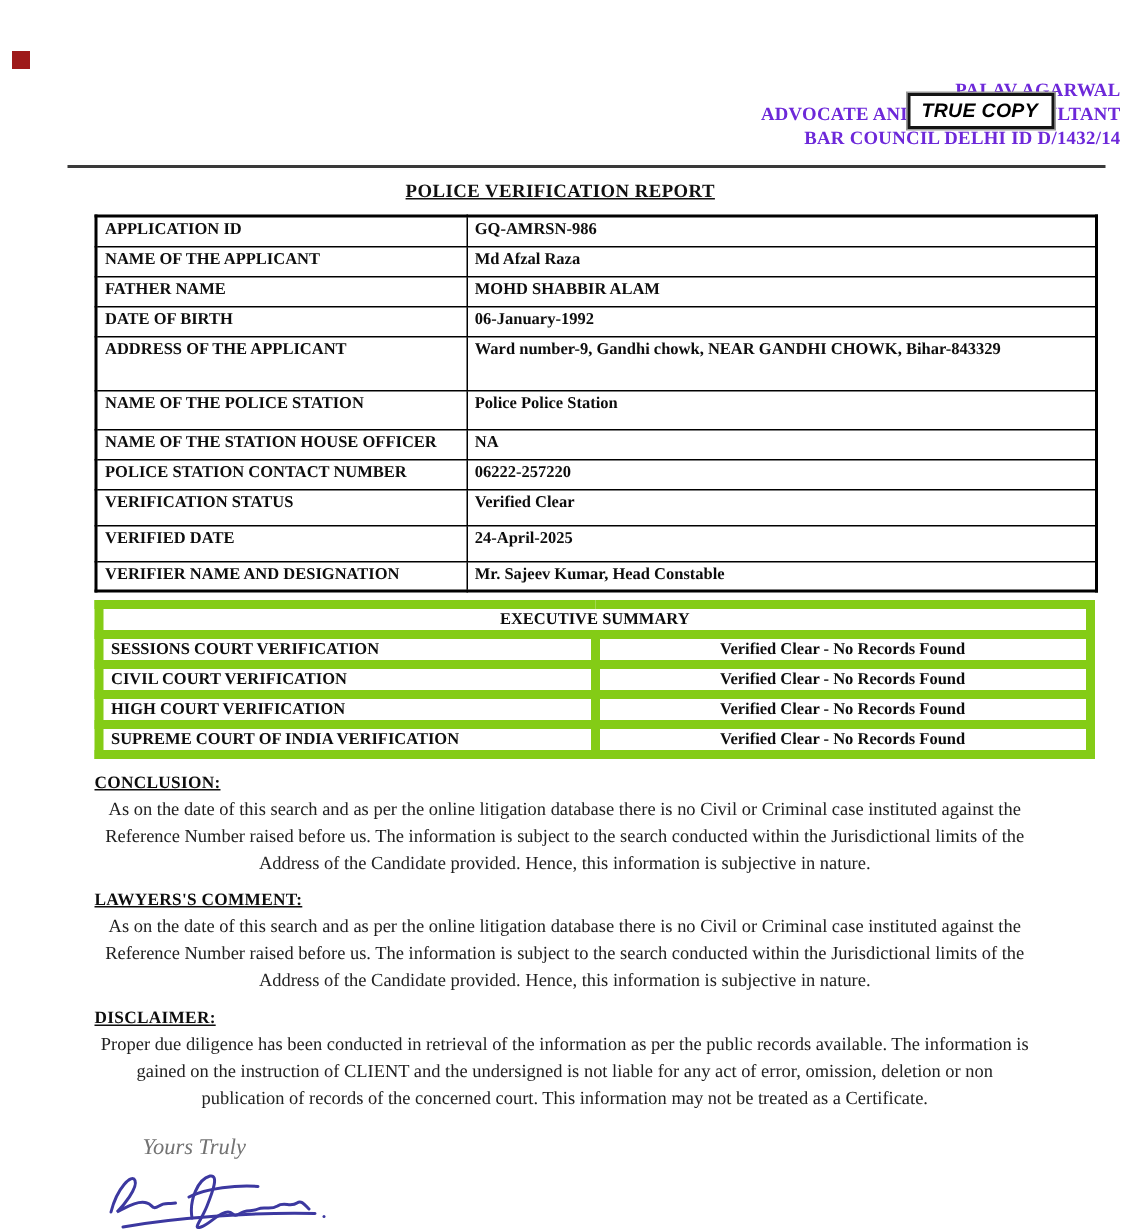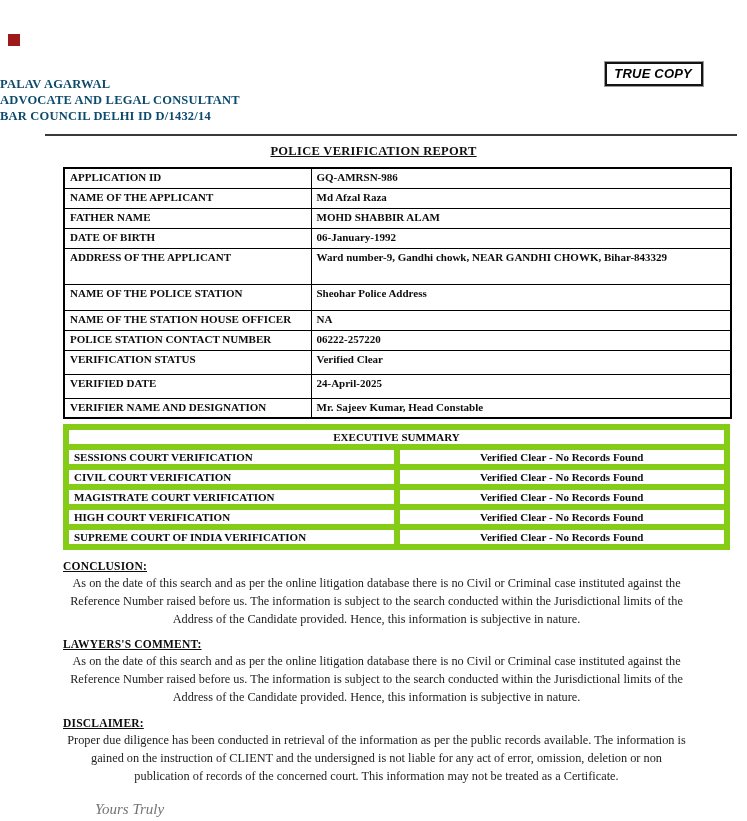--- a/index.html
+++ b/index.html
@@ -12,26 +12,26 @@
     overflow:hidden;
   }
   .page { position:relative; width:747px; height:821px; background:#fff; }
 
   .corner-square {
     position:absolute; left:8px; top:34px;
     width:12px; height:12px; background:#9e1a1a;
   }
 
   .letterhead {
-    padding-top:76px;
-    text-align:left;
+    padding-top:52px;
+    text-align:right;
     font-weight:bold;
     font-size:12.5px;
     line-height:16px;
-    color:#0c4a6e;
+    color:#6d28d9;
     letter-spacing:0.2px;
   }
 
   .stamp {
     position:absolute; right:44px; top:62px;
     border:2px solid #141414;
     box-shadow:0 0 0 1px #999;
     padding:2px 9px 3px 7px;
     font-family:"Liberation Sans", sans-serif;
     font-style:italic;
@@ -153,21 +153,21 @@
     <tr class="row-h20">
       <td>DATE OF BIRTH</td>
       <td>06-January-1992</td>
     </tr>
     <tr class="row-h36">
       <td>ADDRESS OF THE APPLICANT</td>
       <td>Ward number-9, Gandhi chowk, NEAR GANDHI CHOWK, Bihar-843329</td>
     </tr>
     <tr class="row-h26">
       <td>NAME OF THE POLICE STATION</td>
-      <td>Sheohar Police Address</td>
+      <td>Police Police Station</td>
     </tr>
     <tr class="row-h20">
       <td>NAME OF THE STATION HOUSE OFFICER</td>
       <td>NA</td>
     </tr>
     <tr class="row-h20">
       <td>POLICE STATION CONTACT NUMBER</td>
       <td>06222-257220</td>
     </tr>
     <tr class="row-h24">
@@ -189,24 +189,20 @@
     <tbody>
         <tr class="summary-header">
       <td colspan="2">EXECUTIVE SUMMARY</td>
     </tr>
     <tr>
       <td>SESSIONS COURT VERIFICATION</td>
       <td class="cell-center">Verified Clear - No Records Found</td>
     </tr>
     <tr>
       <td class="col-label" style="width:247px">CIVIL COURT VERIFICATION</td>
-      <td class="cell-center">Verified Clear - No Records Found</td>
-    </tr>
-    <tr>
-      <td>MAGISTRATE COURT VERIFICATION</td>
       <td class="cell-center">Verified Clear - No Records Found</td>
     </tr>
     <tr>
       <td>HIGH COURT VERIFICATION</td>
       <td class="cell-center">Verified Clear - No Records Found</td>
     </tr>
     <tr>
       <td>SUPREME COURT OF INDIA VERIFICATION</td>
       <td class="cell-center">Verified Clear - No Records Found</td>
     </tr>

